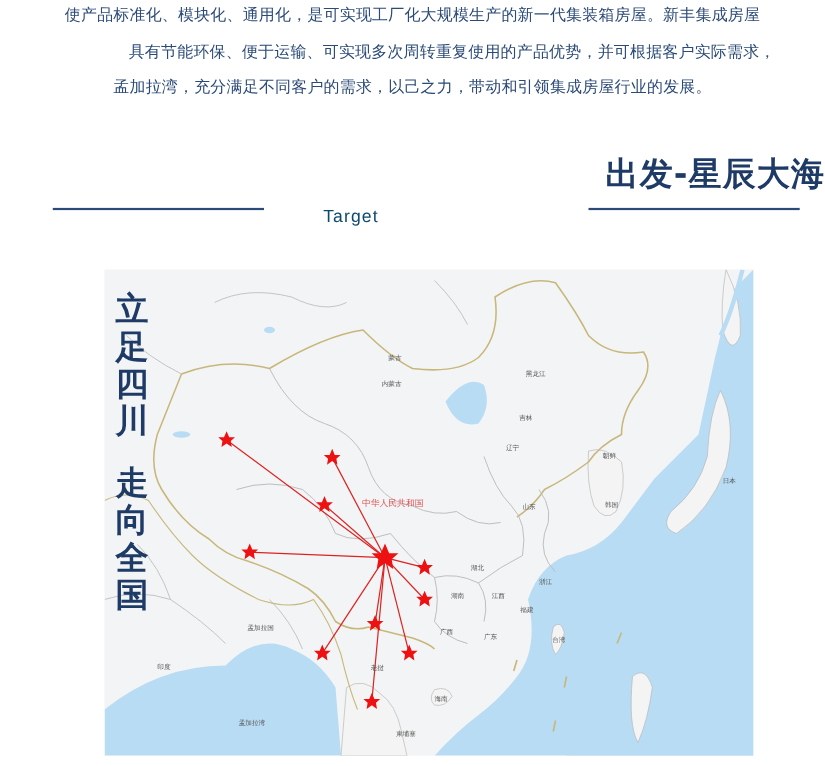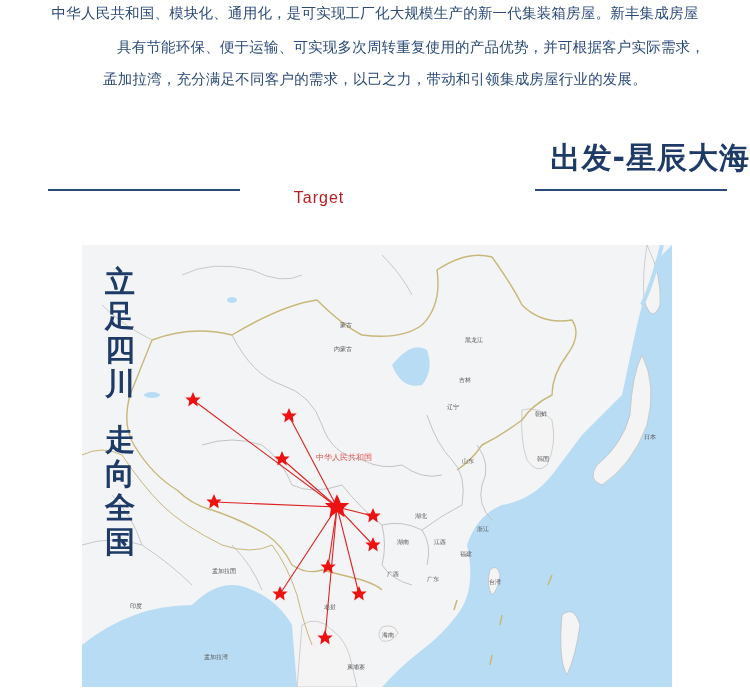--- a/index.html
+++ b/index.html
@@ -11,42 +11,42 @@
     position: absolute; left: 0; top: 0; width: 750px; text-align: center;
     color: #2b4a78; font-size: 14.5px; letter-spacing: 0.2px;
   }
   .intro .line { position: absolute; left: 0; width: 750px; text-align: center; white-space: nowrap; }
   .heading {
     position: absolute; left: 0; top: 138px; width: 750px; text-align: right;
     color: #1e3a66; font-size: 30px; font-weight: bold; letter-spacing: 1px;
   }
   .subheading {
     position: absolute; left: 0; top: 189px; width: 638px; text-align: center;
-    color: #b91c1c; font-size: 16px; font-family: "Liberation Sans", sans-serif; letter-spacing: 1px;
+    color: #0c4a6e; font-size: 16px; font-family: "Liberation Sans", sans-serif; letter-spacing: 1px;
   }
   .rule { position: absolute; top: 189px; height: 2px; background: #2a4a7a; }
   .map {
-    position: absolute; left: 82px; top: 245px; width: 590px; height: 442px;
+    position: absolute; left: 95px; top: 245px; width: 590px; height: 442px;
     background: #f3f4f5; overflow: hidden;
   }
   .map svg { position: absolute; left: 0; top: 0; }
   .vertical-slogan {
     position: absolute; left: 100px; top: 265px; width: 40px;
     color: #1e3a66; font-size: 30px; font-weight: bold; line-height: 34px; text-align: center;
   }
   .vertical-slogan span { display: block; }
   .vertical-slogan .gap { height: 22px; }
   .map-label { position: absolute; font-size: 6px; color: #555; white-space: nowrap; }
   .map-label.red { color: #e05050; font-size: 8px; }
 </style>
 </head>
 <body>
 
 <div class="intro">
-  <div class="line" style="top:4px;">中华人民共和国、模块化、通用化，是可实现工厂化大规模生产的新一代集装箱房屋。新丰集成房屋</div>
+  <div class="line" style="top:4px;">使产品标准化、模块化、通用化，是可实现工厂化大规模生产的新一代集装箱房屋。新丰集成房屋</div>
   <div class="line" style="top:38px;padding-left:36px;">具有节能环保、便于运输、可实现多次周转重复使用的产品优势，并可根据客户实际需求，</div>
   <div class="line" style="top:70px;">孟加拉湾，充分满足不同客户的需求，以己之力，带动和引领集成房屋行业的发展。</div>
 </div>
 
 <div class="heading">出发-星辰大海</div>
 <div class="rule" style="left:48px; width:192px;"></div>
 <div class="rule" style="left:535px; width:192px;"></div>
 <div class="subheading">Target</div>
 
 <div class="map">

